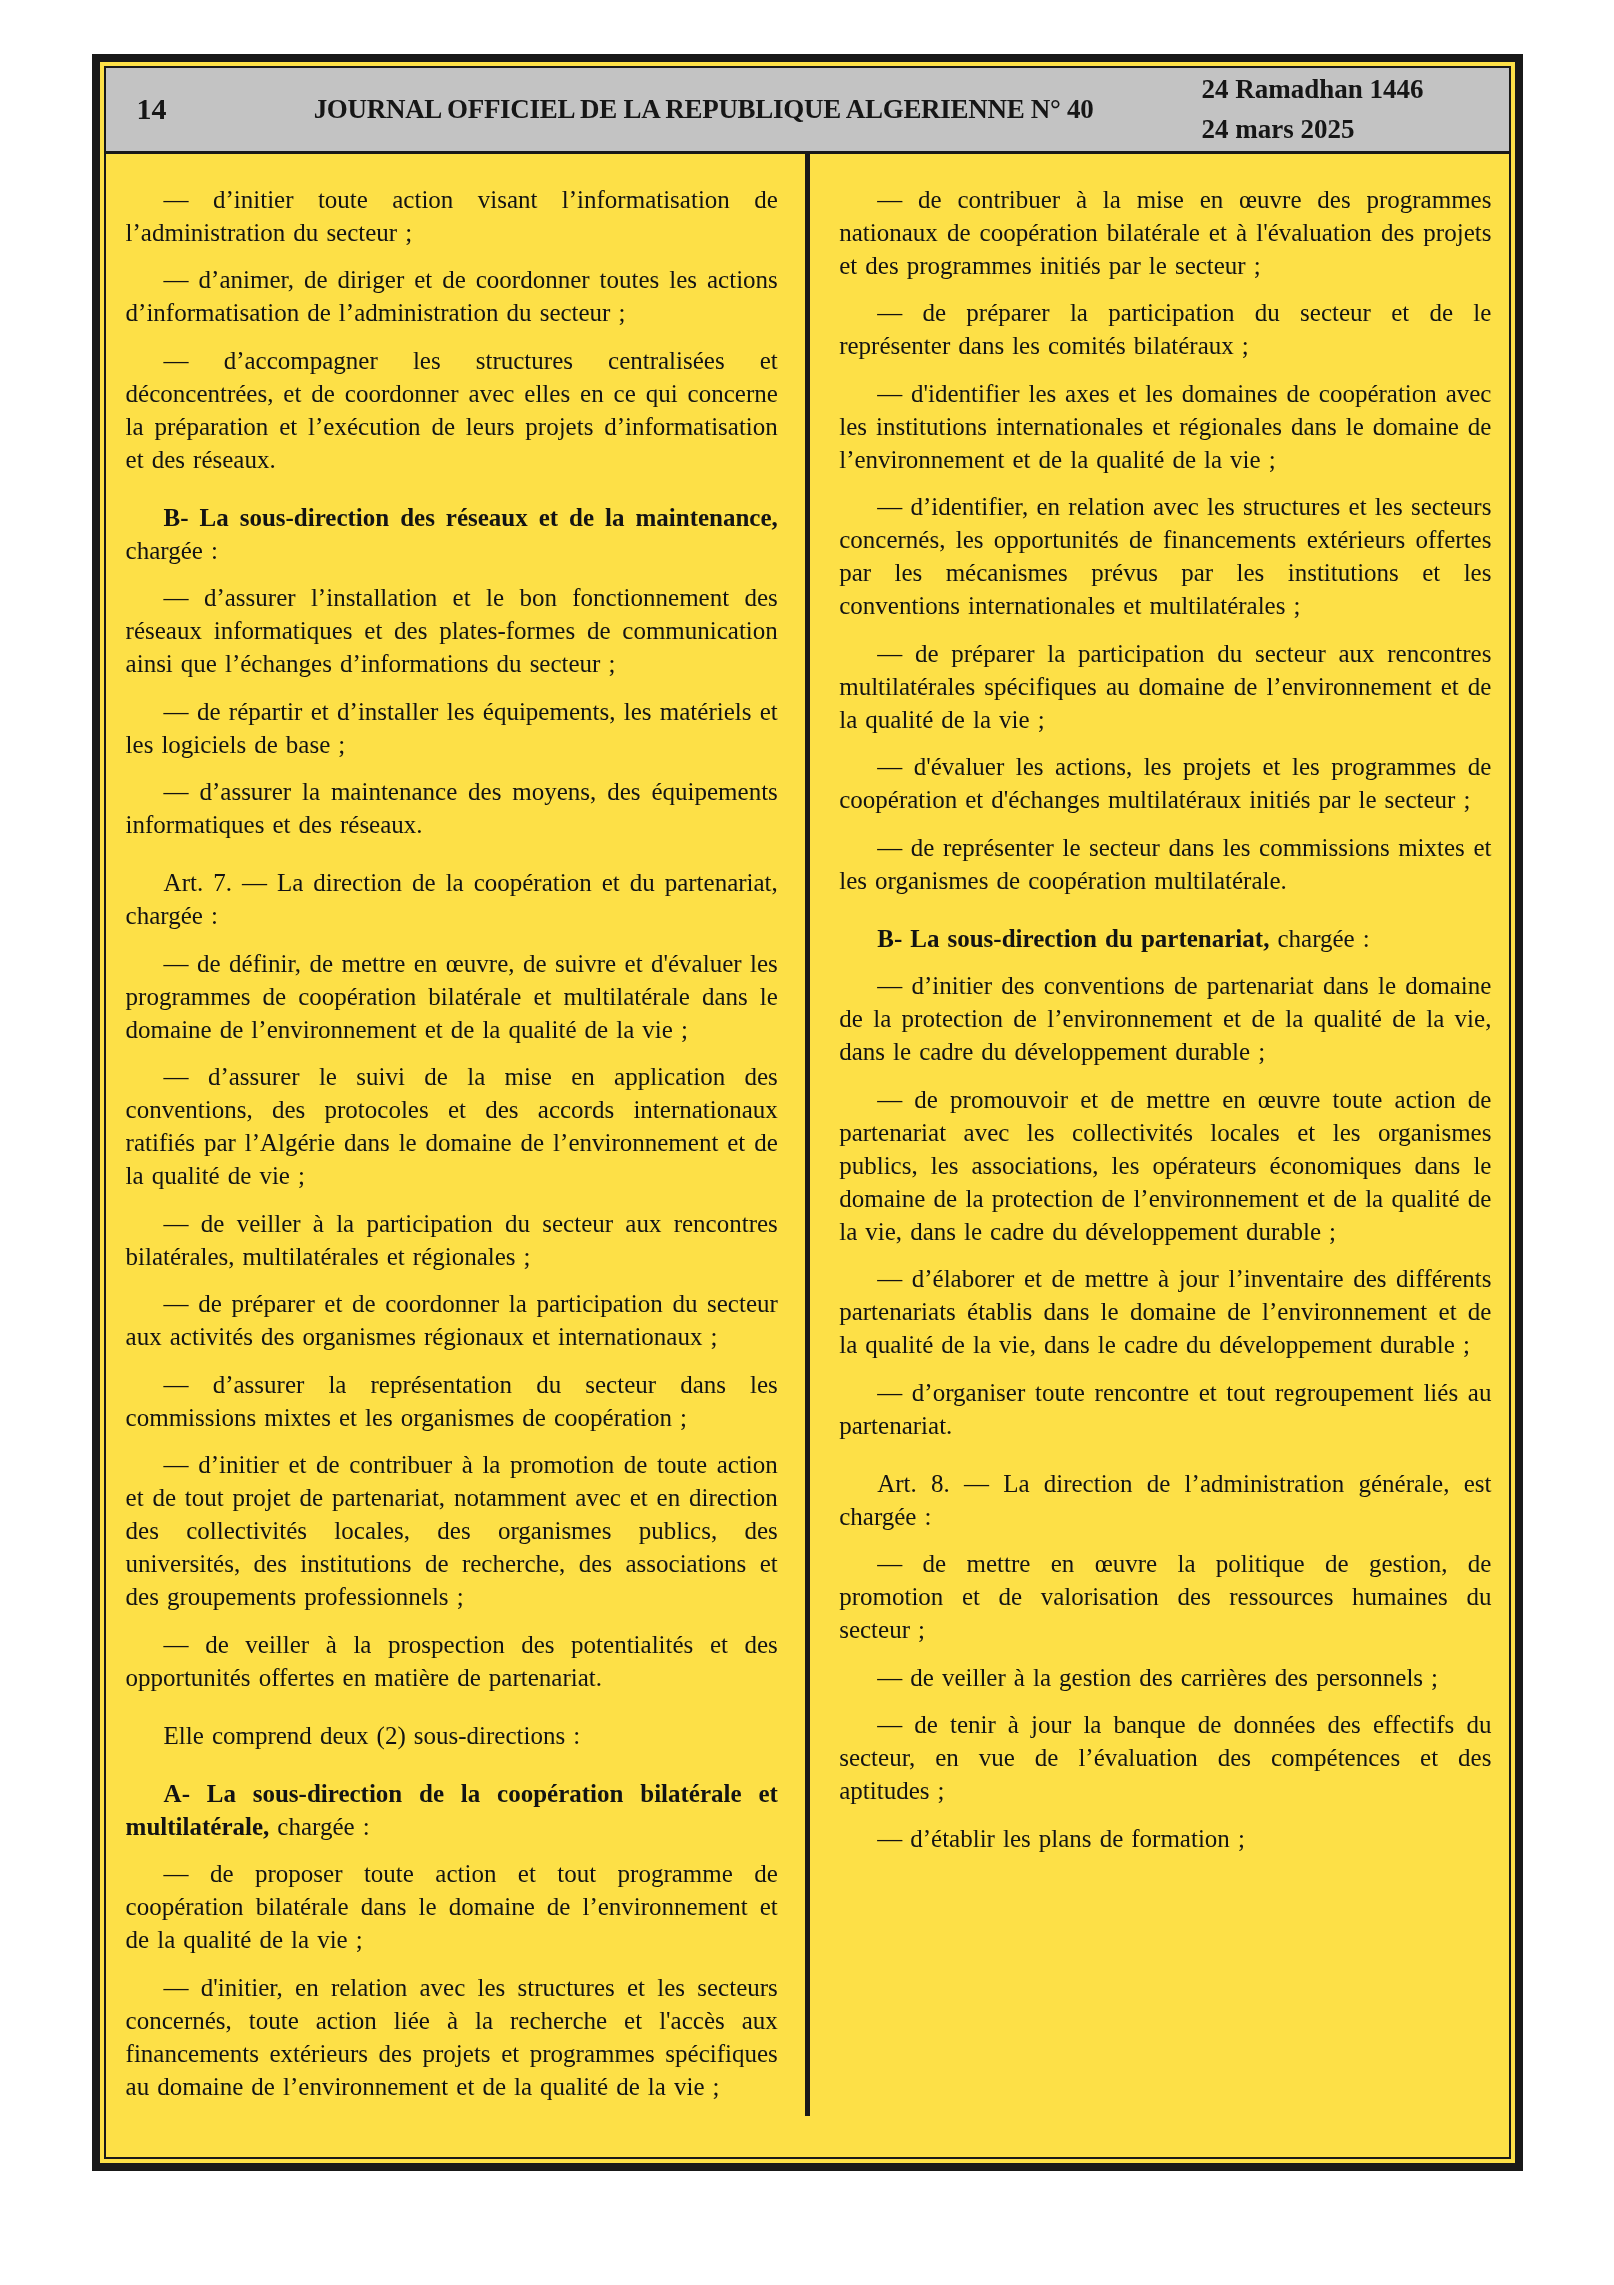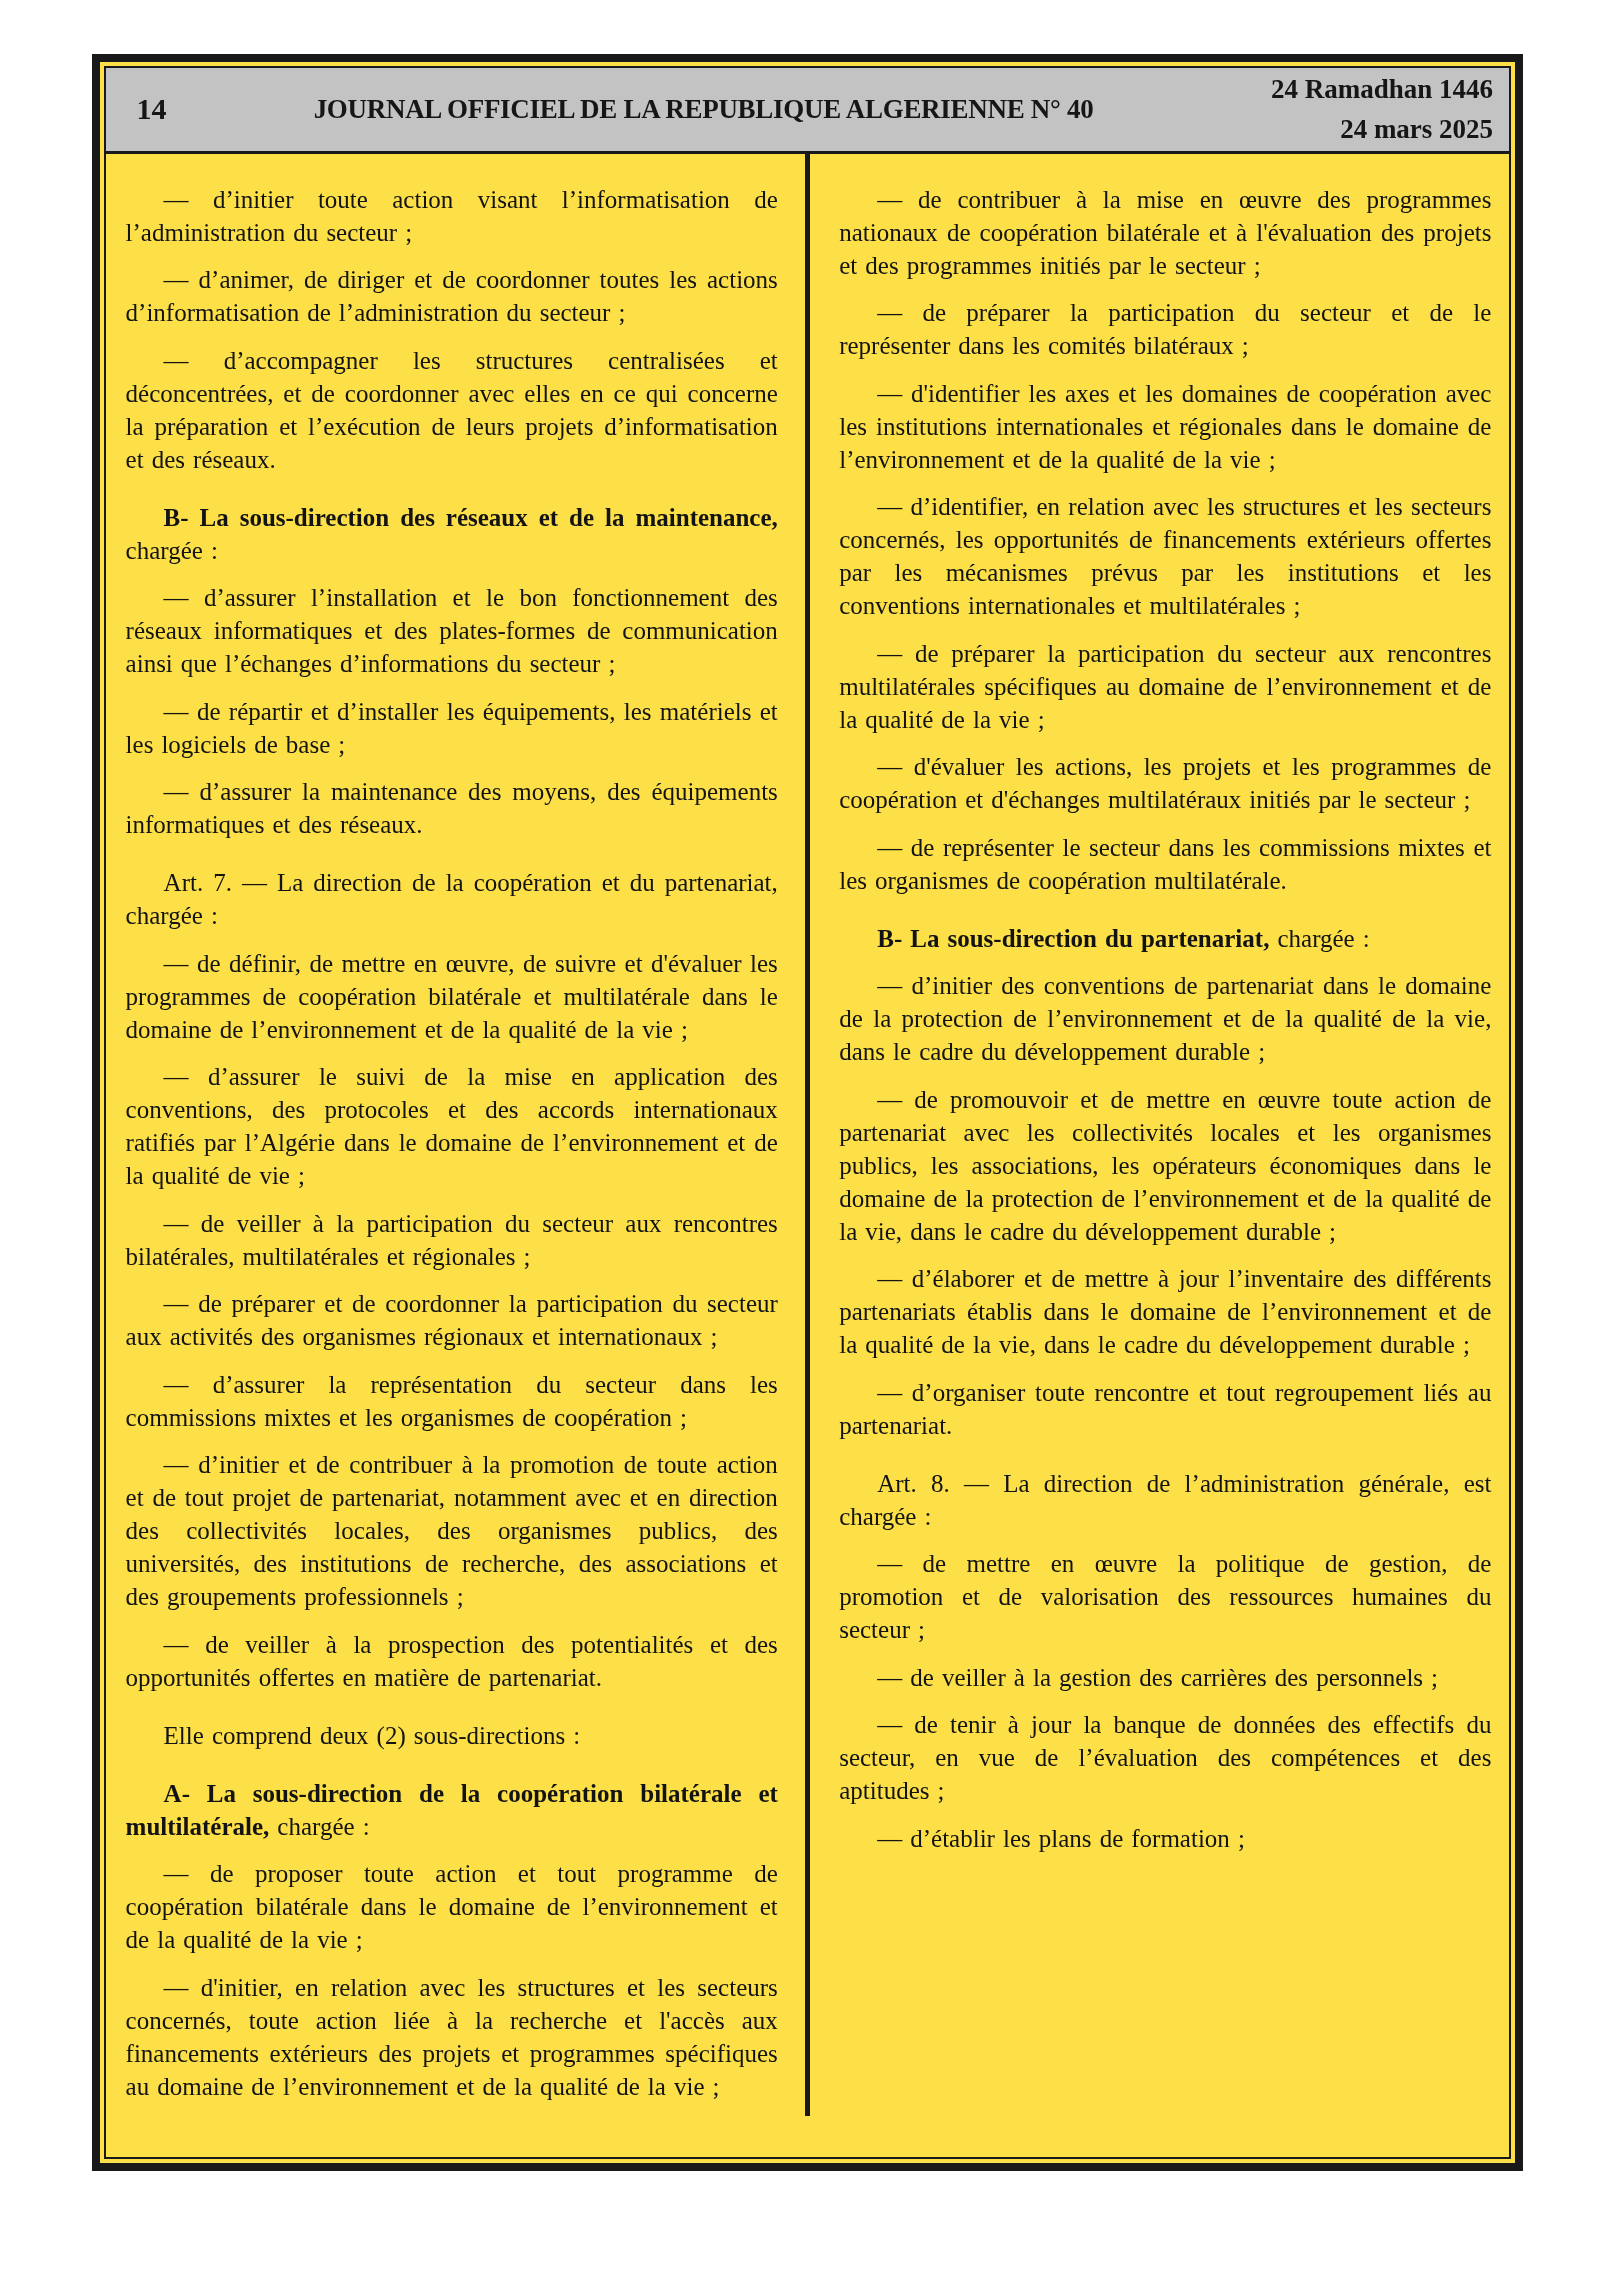--- a/index.html
+++ b/index.html
@@ -16,21 +16,21 @@
   .frame-inner{
     position:absolute;left:3.6px;right:3.6px;top:3.6px;bottom:3.6px;
     border:2.7px solid #191919;
   }
   .band{
     height:83px;background:#c3c3c3;border-bottom:3.6px solid #191919;
     display:flex;align-items:center;font-weight:bold;color:#161616;
   }
   .page-num{width:127px;padding-left:31px;font-size:30px;box-sizing:border-box;}
   .jtitle{flex:1;text-align:center;font-size:27px;letter-spacing:-0.3px;padding-right:27px;}
-  .dates{width:308px;text-align:right;padding-right:16.3px;font-size:27px;line-height:1.5;box-sizing:border-box;}
+  .dates{width:308px;text-align:left;padding-right:16.3px;font-size:27px;line-height:1.5;box-sizing:border-box;}
   .content{
     display:flex;align-items:stretch;
     height:calc(100% - 87px);box-sizing:border-box;
   }
   .col{
     flex:1;box-sizing:border-box;overflow:hidden;
     padding:29px 27px 0 20px;
   }
   .col.right{padding:29px 18px 0 29px;}
   .divider{width:5.4px;background:#191919;margin-bottom:40px;}

